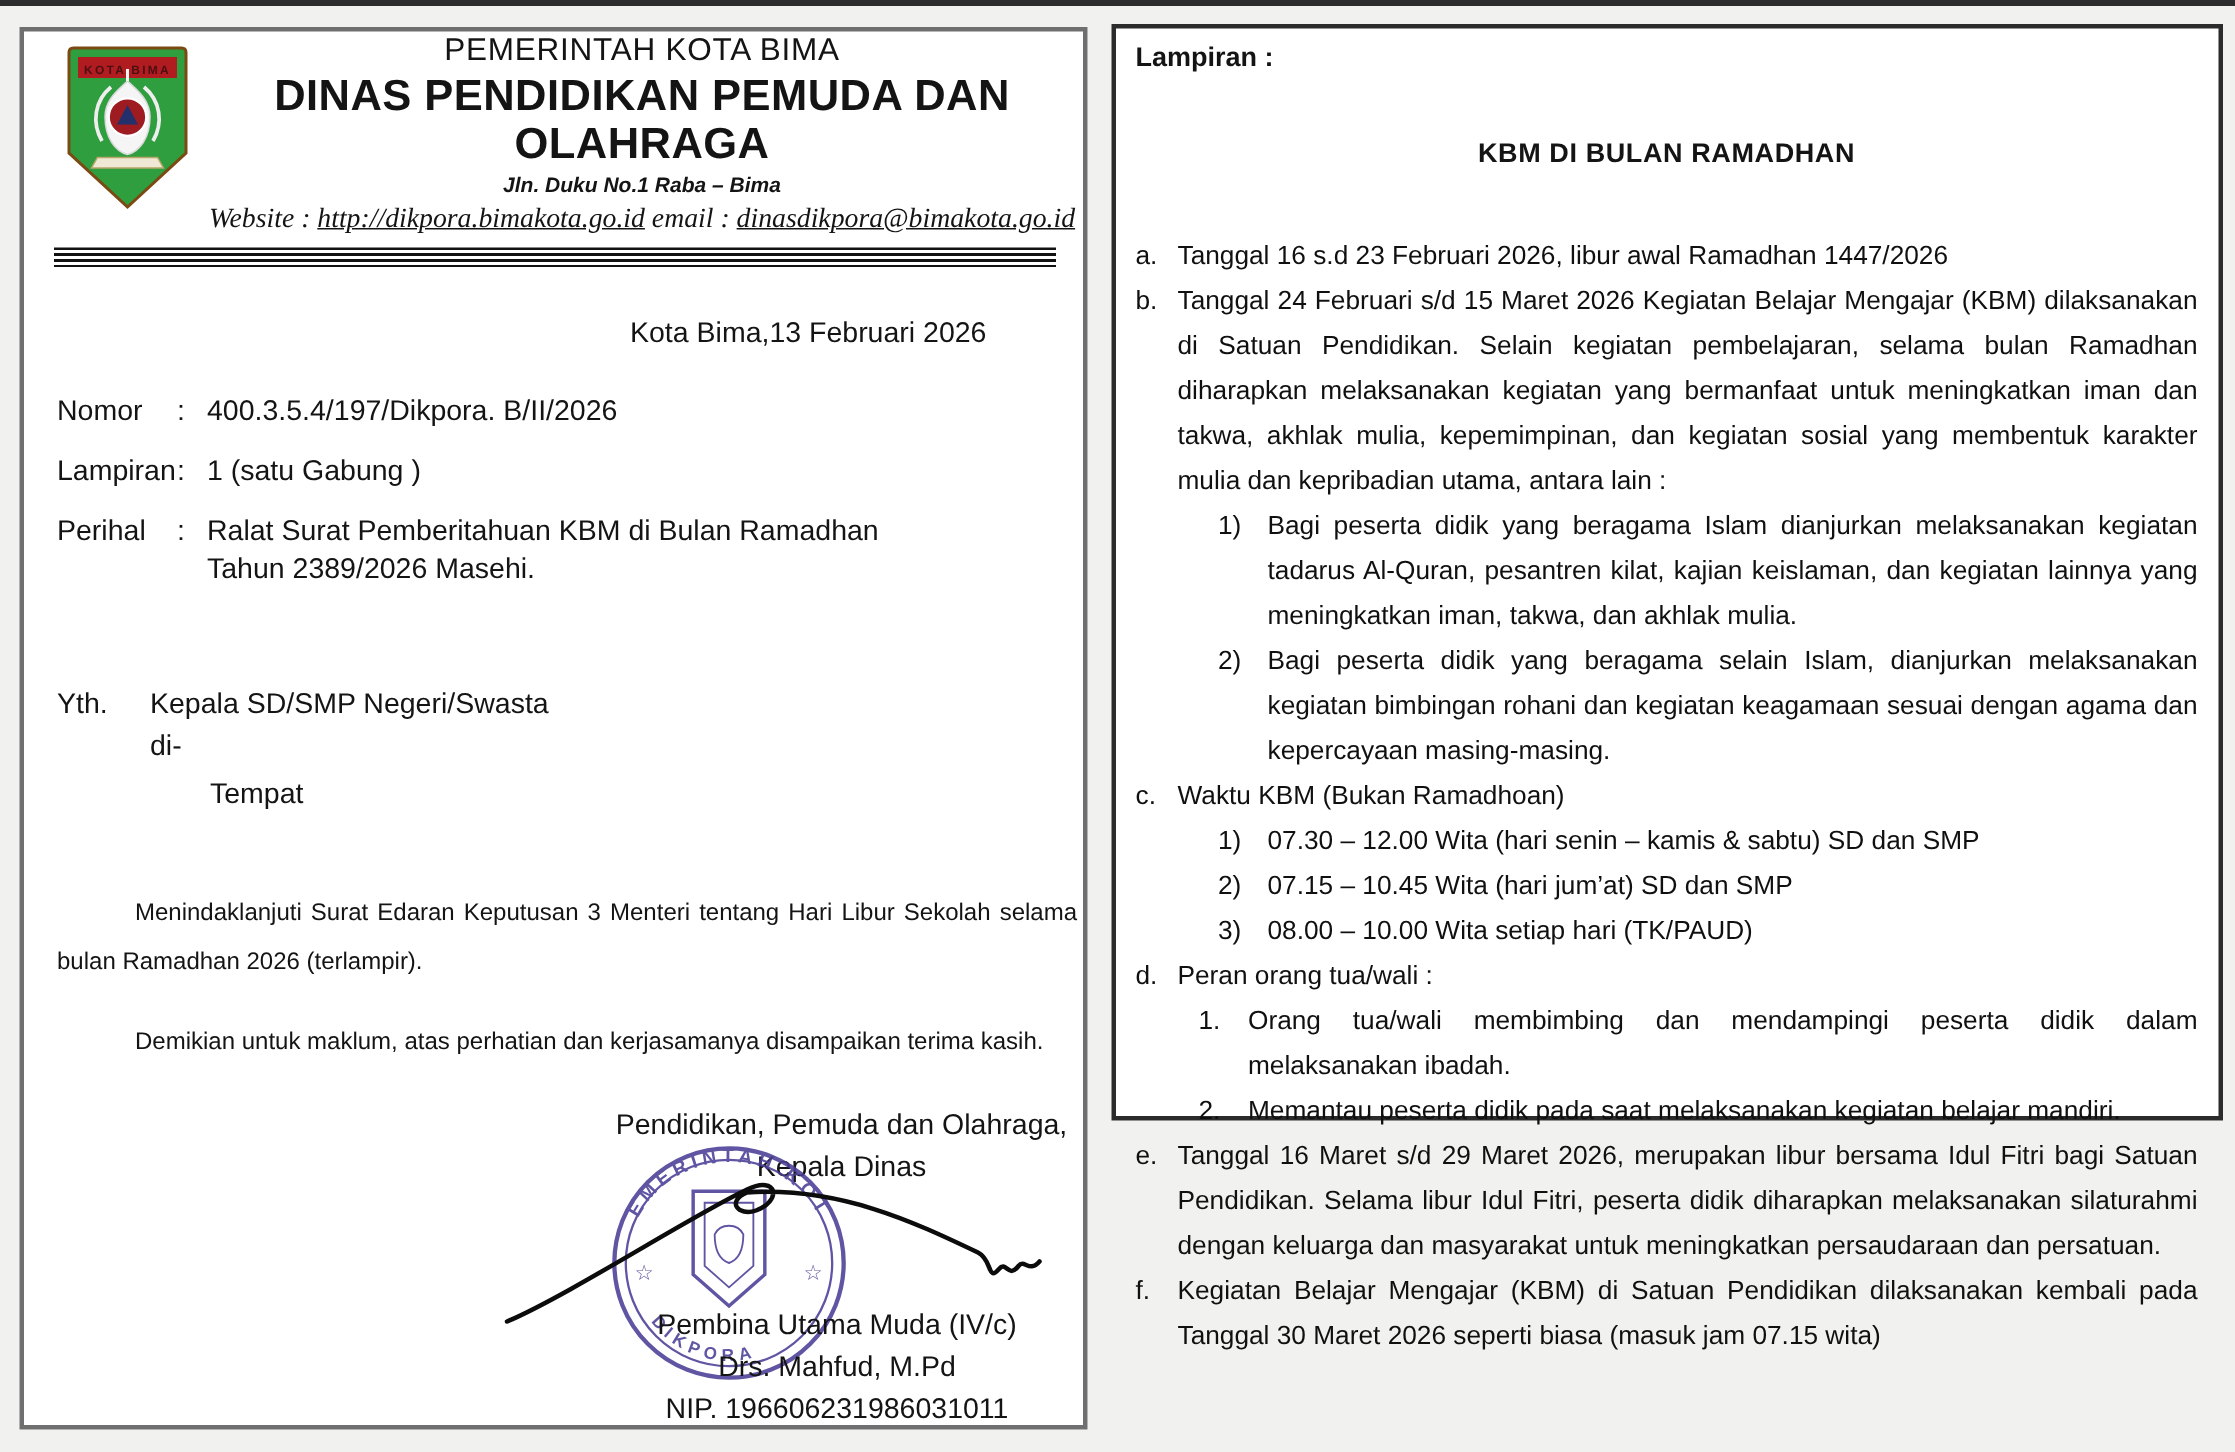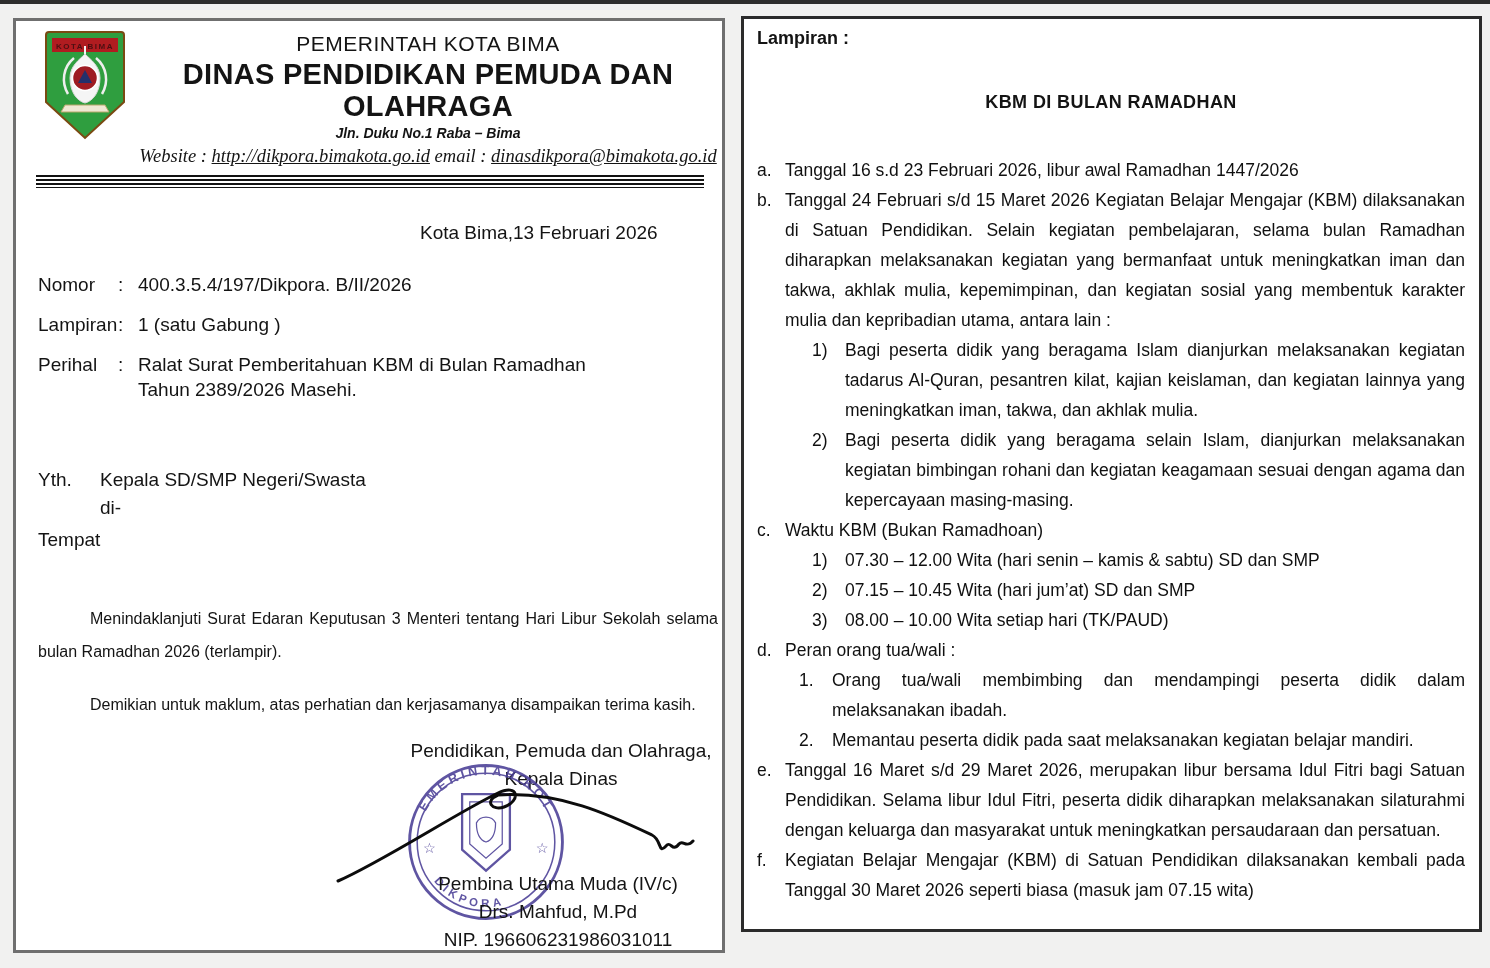--- a/index.html
+++ b/index.html
@@ -7,24 +7,24 @@
     width:1490px;height:968px;position:relative;
     background:#f1f1f0;
     font-family:"Liberation Sans","DejaVu Sans",sans-serif;
     color:#141414;overflow:hidden;
   }
   .top-rule{position:absolute;left:0;top:0;width:100%;height:4px;background:#2d2d2d;}
 
   
   .page{position:absolute;background:#ffffff;box-sizing:border-box;}
   .page-left{left:13px;top:18px;width:712px;height:935px;border:3px solid #6f6f6f;}
-  .page-right{left:741px;top:16px;width:741px;height:916px;border:3px solid #2b2b2b;}
-
-  
-  .letterhead{position:relative;padding-top:11px;}
+  .page-right{left:741px;top:16px;width:741px;height:731px;border:3px solid #2b2b2b;}
+
+  
+  .letterhead{position:relative;padding-top:1px;}
   .logo{position:absolute;left:27px;top:9px;width:84px;height:110px;}
   .lh-text{margin-left:118px;text-align:center;line-height:1.12;}
   .lh-gov{font-size:21px;letter-spacing:.5px;}
   .lh-dept{font-size:29px;font-weight:bold;letter-spacing:.3px;margin-top:2px;}
   .lh-addr{font-size:14px;font-weight:bold;font-style:italic;margin-top:4px;}
   .lh-web{font-family:"Liberation Serif","DejaVu Serif",serif;font-style:italic;font-size:18.5px;margin-top:4px;}
   .lh-web .lnk{text-decoration:underline;cursor:pointer;}
   .divider{margin:8px 18px 0 20px;height:13px;
     background:repeating-linear-gradient(to bottom,#121212 0 2px,#ffffff 2px 4px);}
 
@@ -32,21 +32,21 @@
   .date-line{margin:34px 0 0 404px;font-size:19px;}
   .meta{margin:28px 0 0 22px;font-size:19px;}
   .meta-row{display:flex;align-items:flex-start;margin-bottom:15px;line-height:25px;}
   .meta-label{width:80px;flex:0 0 80px;}
   .meta-sep{width:20px;flex:0 0 20px;}
   .meta-value{width:500px;}
   .recipient{margin:64px 0 0 22px;font-size:19px;line-height:28px;}
   .r-row{display:flex;}
   .r-label{width:62px;flex:0 0 62px;}
   .r-di{margin-left:62px;}
-  .r-tempat{margin-top:4px;}
+  .r-tempat{margin-left:102px;margin-top:4px;}
   .para{margin:0 4px 0 22px;font-size:16px;line-height:33px;text-indent:52px;}
   .para-1{margin-top:48px;text-align:justify;}
   .para-2{margin-top:20px;}
 
   
   .sig-area{position:absolute;left:0;top:0;width:706px;height:929px;pointer-events:none;}
   .sig-titles{position:absolute;left:392px;top:716px;width:306px;text-align:center;font-size:19px;line-height:28px;}
   .sig-names{position:absolute;left:386px;top:849px;width:312px;text-align:center;font-size:19px;line-height:28px;}
   .stamp-svg{position:absolute;left:384px;top:735px;width:172px;height:172px;opacity:.88;}
   .signature-svg{position:absolute;left:306px;top:742px;width:392px;height:132px;}

